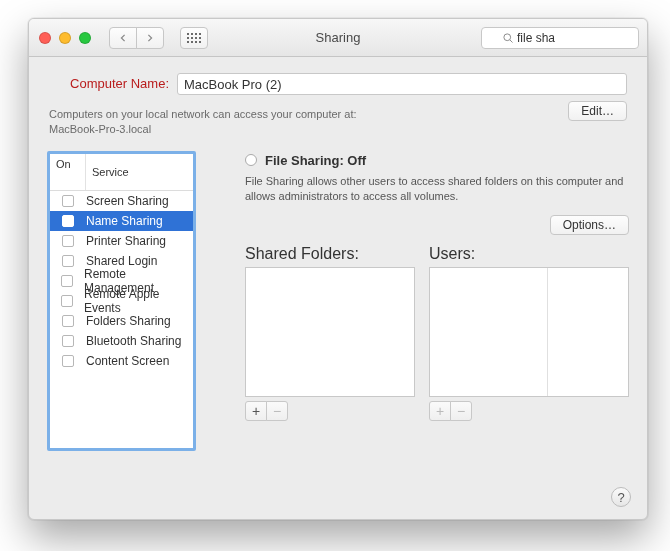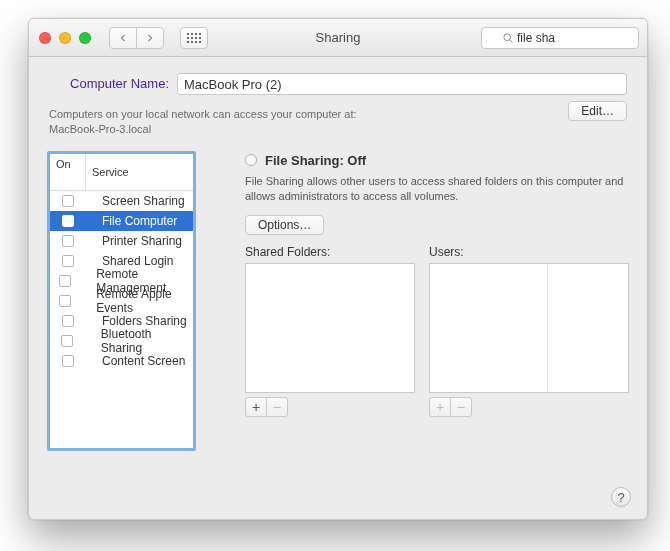--- a/index.html
+++ b/index.html
@@ -36,54 +36,54 @@
   .title { position: absolute; left: 0; right: 0; text-align: center; font-size: 13px; color: #4a4a4a; pointer-events: none; }
   .searchwrap {
     margin-left: auto; display: flex; align-items: center; background: #fff;
     border: 1px solid #c8c8c8; border-radius: 4px; height: 22px; width: 158px; padding: 0 20px;
   }
   .searchwrap svg { width: 12px; height: 12px; color: #8a8a8a; flex: none; }
   .searchwrap input { border: none; outline: none; font-size: 12px; flex: 1; margin: 0 3px; color: #333; background: transparent; }
 
   .toparea { padding: 16px 20px 10px 20px; background: #ececec; }
   .row { display: flex; align-items: flex-start; gap: 8px; }
-  .row .lbl { width: 120px; text-align: right; font-size: 13px; color: #4c1d95; padding-top: 3px; }
+  .row .lbl { width: 120px; text-align: right; font-size: 13px; color: #b91c1c; padding-top: 3px; }
   .namefield { flex: 1; height: 22px; background: #fff; border: 1px solid #c8c8c8; border-radius: 3px; padding: 0 6px; font-size: 13px; color: #333; }
   .hint { font-size: 11px; color: #6a6a6a; margin-top: 6px; line-height: 1.35; }
   .editbtn-row { display: flex; align-items: flex-start; margin-top: 6px; }
   .btn {
     height: 20px; padding: 0 12px; background: linear-gradient(#fdfdfd,#f1f1f1);
     border: 1px solid #c7c7c7; border-radius: 4px; font-size: 12px; color: #333;
     display: inline-flex; align-items: center; cursor: default;
   }
 
   .mainarea { display: flex; gap: 14px; padding: 4px 18px 14px 18px; }
   .servicebox {
     width: 188px; height: 300px; border: 3px solid #7bb0e8; background: #fff; border-radius: 2px;
     display: flex; flex-direction: column; overflow: hidden;
   }
   .svc-head { display: flex; background: #fff; border-bottom: 1px solid #dcdcdc; font-size: 11px; color: #333; }
   .svc-head .c1 { width: 36px; padding: 4px 6px; border-right: 1px solid #e2e2e2; }
   .svc-head .c2 { flex: 1; padding: 12px 6px; }
   .svc-list { flex: 1; overflow: auto; }
-  .svc-row { display: flex; align-items: center; height: 20px; font-size: 12px; color: #333; gap: 16px; }
+  .svc-row { display: flex; align-items: center; height: 20px; font-size: 12px; color: #333; }
   .svc-row .cb { width: 36px; display: flex; justify-content: center; }
   .svc-row .cb span { width: 12px; height: 12px; border: 1px solid #b7b7b7; border-radius: 2px; background: #fff; display: inline-block; }
   .svc-row.sel { background: #2f72d6; color: #fff; }
   .svc-row.sel .cb span { border-color: #fff; }
 
   .detail { flex: 1; display: flex; flex-direction: column; margin-left: 35px; }
   .statusrow { display: flex; align-items: center; gap: 8px; margin-top: 2px; }
   .radio { width: 12px; height: 12px; border: 1px solid #aaa; border-radius: 50%; background: #fff; }
   .status-title { font-size: 13px; color: #333; font-weight: 600; }
   .status-desc { font-size: 11px; color: #555; margin-top: 6px; line-height: 1.35; }
-  .opt-row { display: flex; justify-content: flex-start; margin-top: 12px; }
+  .opt-row { display: flex; justify-content: flex-end; margin-top: 12px; }
   .lists { display: flex; gap: 14px; margin-top: 10px; }
   .listcol { display: flex; flex-direction: column; }
-  .listcol .lh { font-size: 12px; color: #333; margin-bottom: 4px; }
+  .listcol .lh { font-size: 16px; color: #333; margin-bottom: 4px; }
   .listbox { background: #fff; border: 1px solid #c8c8c8; width: 170px; height: 130px; }
   .userbox { width: 200px; display: flex; }
   .userbox .ca { flex: 1; border-right: 1px solid #e0e0e0; }
   .userbox .cb2 { width: 80px; }
   .pm { display: flex; margin-top: 4px; }
   .pm .p, .pm .m { width: 22px; height: 20px; border: 1px solid #c8c8c8; background: linear-gradient(#fafafa,#efefef); display: flex; align-items: center; justify-content: center; font-size: 14px; color: #555; }
   .pm .p { border-radius: 3px 0 0 3px; }
   .pm .m { border-radius: 0 3px 3px 0; margin-left: -1px; color: #bbb; }
   .pm.dis .p, .pm.dis .m { color: #bbb; }
 
@@ -170,21 +170,21 @@
         <div class="svc-row">
             <div class="cb">
               <span></span>
             </div>
             <div>Screen Sharing</div>
           </div>
         <div class="svc-row sel">
             <div class="cb">
               <span></span>
             </div>
-            <div>File Computer</div>
+            <div>Name Sharing</div>
           </div>
         <div class="svc-row">
             <div class="cb">
               <span></span>
             </div>
             <div>Printer Sharing</div>
           </div>
         <div class="svc-row">
             <div class="cb">
               <span></span>

